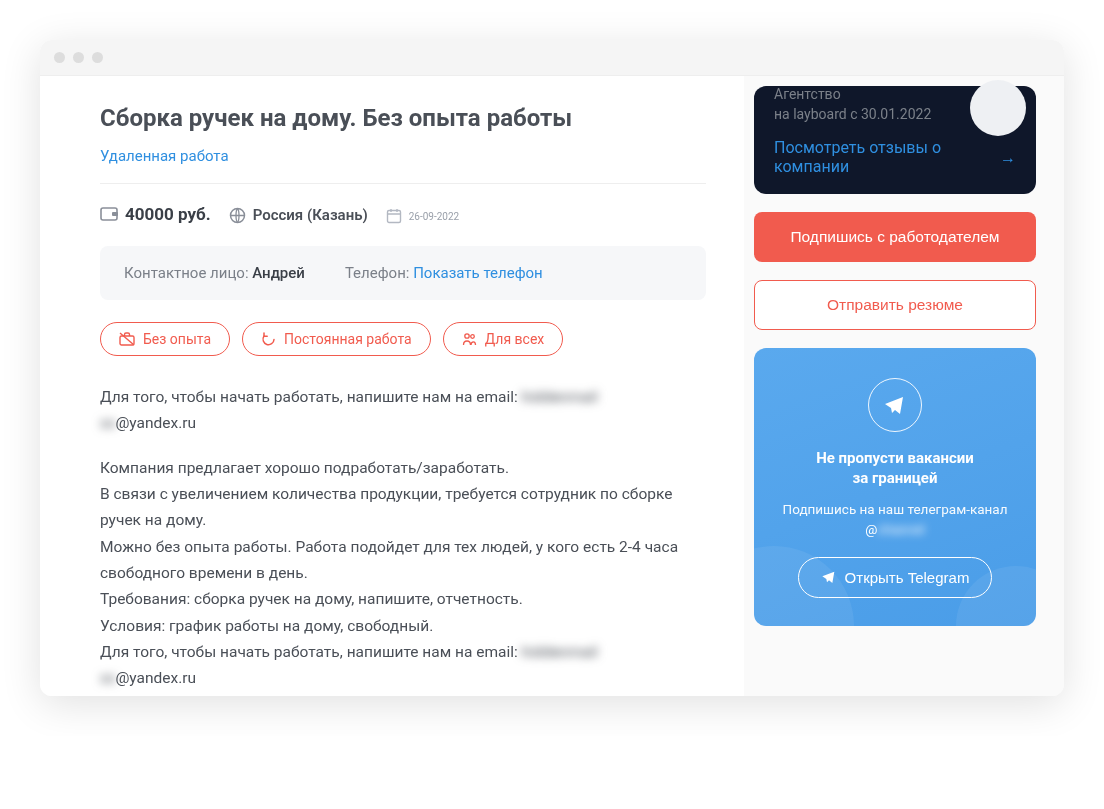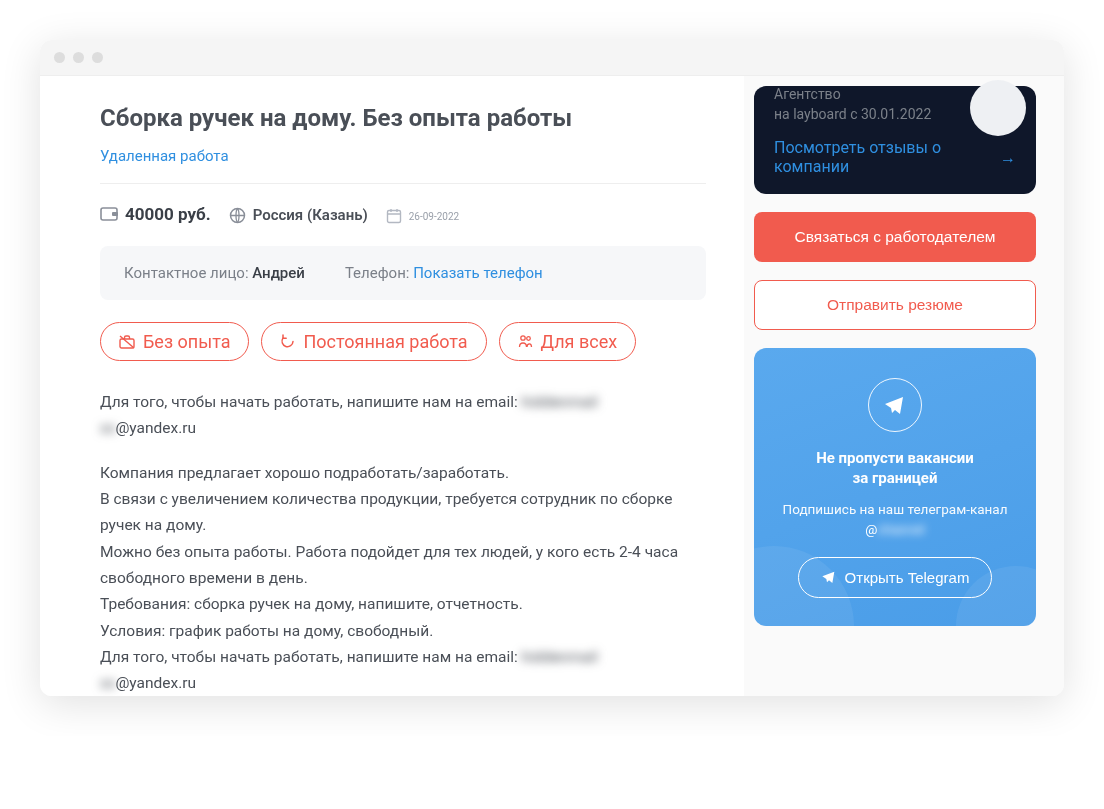--- a/index.html
+++ b/index.html
@@ -88,21 +88,21 @@
     margin-bottom: 22px;
   }
   .contact-box .val { color: #3a3f47; font-weight: 500; }
   .show-phone { color: #2f8fe0; cursor: pointer; }
   .chip-row { display: flex; gap: 12px; margin-bottom: 28px; }
   .chip {
     border: 1.5px solid #f15b4e;
     color: #f15b4e;
     border-radius: 22px;
     padding: 8px 18px;
-    font-size: 18px;
+    font-size: 14px;
     display: inline-flex;
     align-items: center;
     gap: 8px;
     background: #fff;
   }
   .chip .ic { display: inline-flex; }
   .body-text {
     font-size: 15.5px;
     line-height: 1.7;
     color: #4a4f57;
@@ -322,21 +322,21 @@
       <div class="company-card">
         <div class="avatar"></div>
         <div class="line1">Агентство</div>
         <div>на layboard с 30.01.2022</div>
         <a class="reviews">
           <span>Посмотреть отзывы о компании</span>
           <span>→</span>
         </a>
       </div>
 
-      <button class="btn-primary">Связаться с работодателем</button>
+      <button class="btn-primary">Подпишись с работодателем</button>
 
       <button class="btn-outline">Отправить резюме</button>
 
       <div class="tg-card">
         <div class="tg-icon-wrap">
           <svg width="24" height="24" viewBox="0 0 24 24">
               <path d="M2 11l18-7-3 17-5-4-3 3-1-5z" fill="#fff"></path>
             </svg>
         </div>
         <div class="tg-title">

